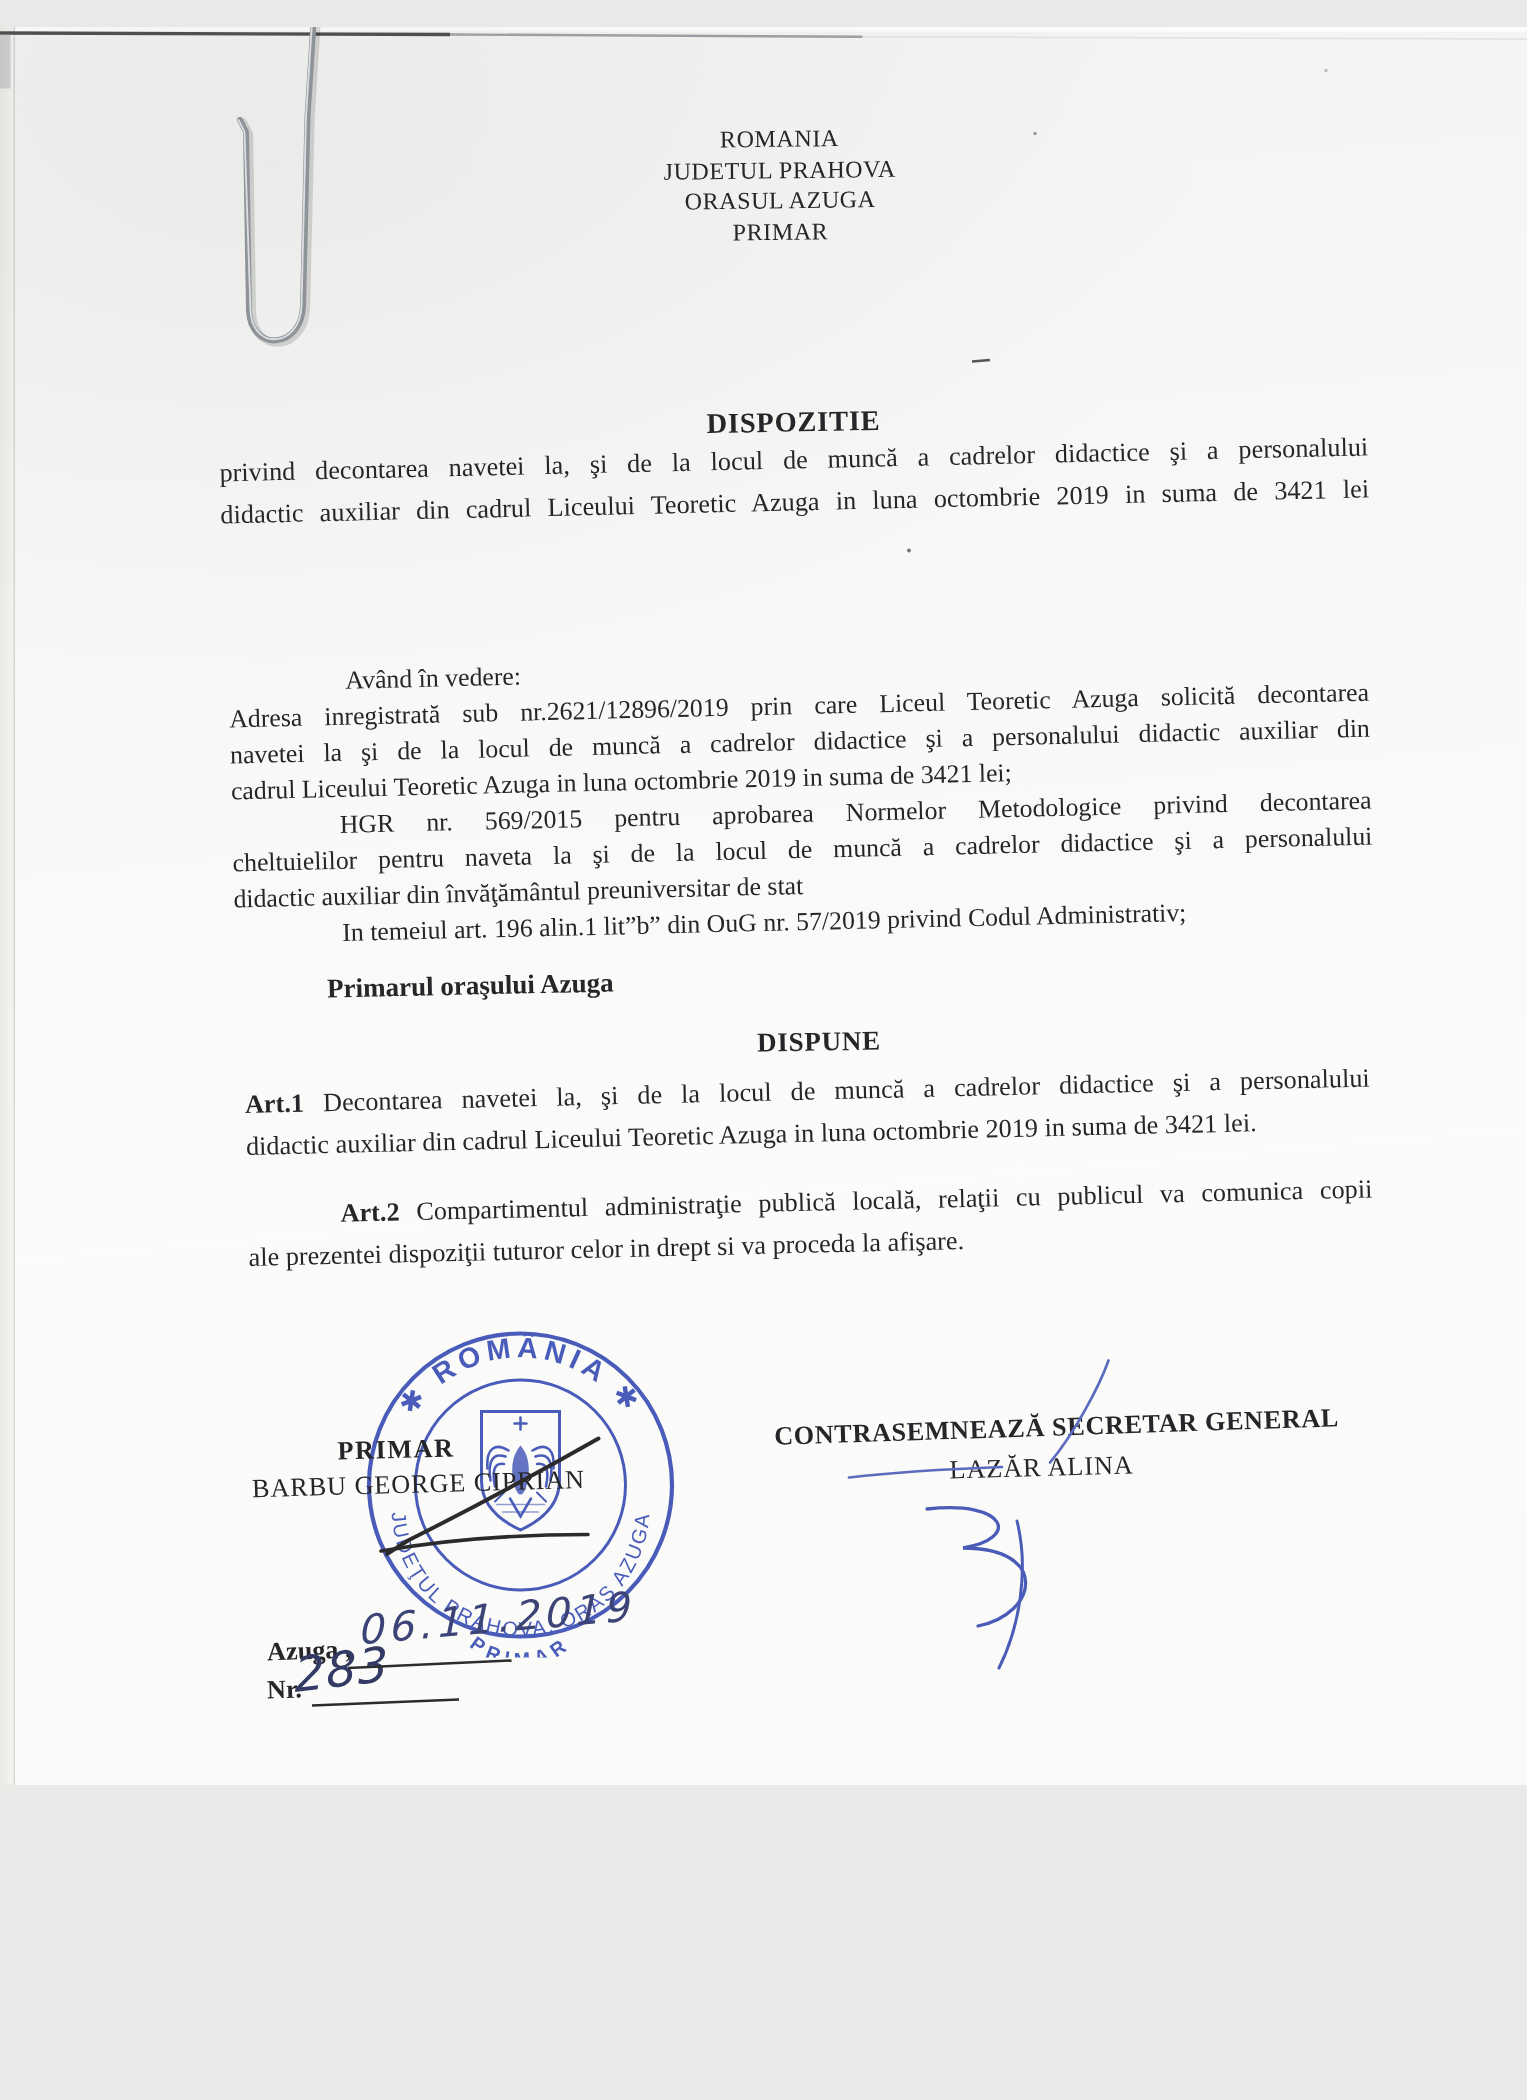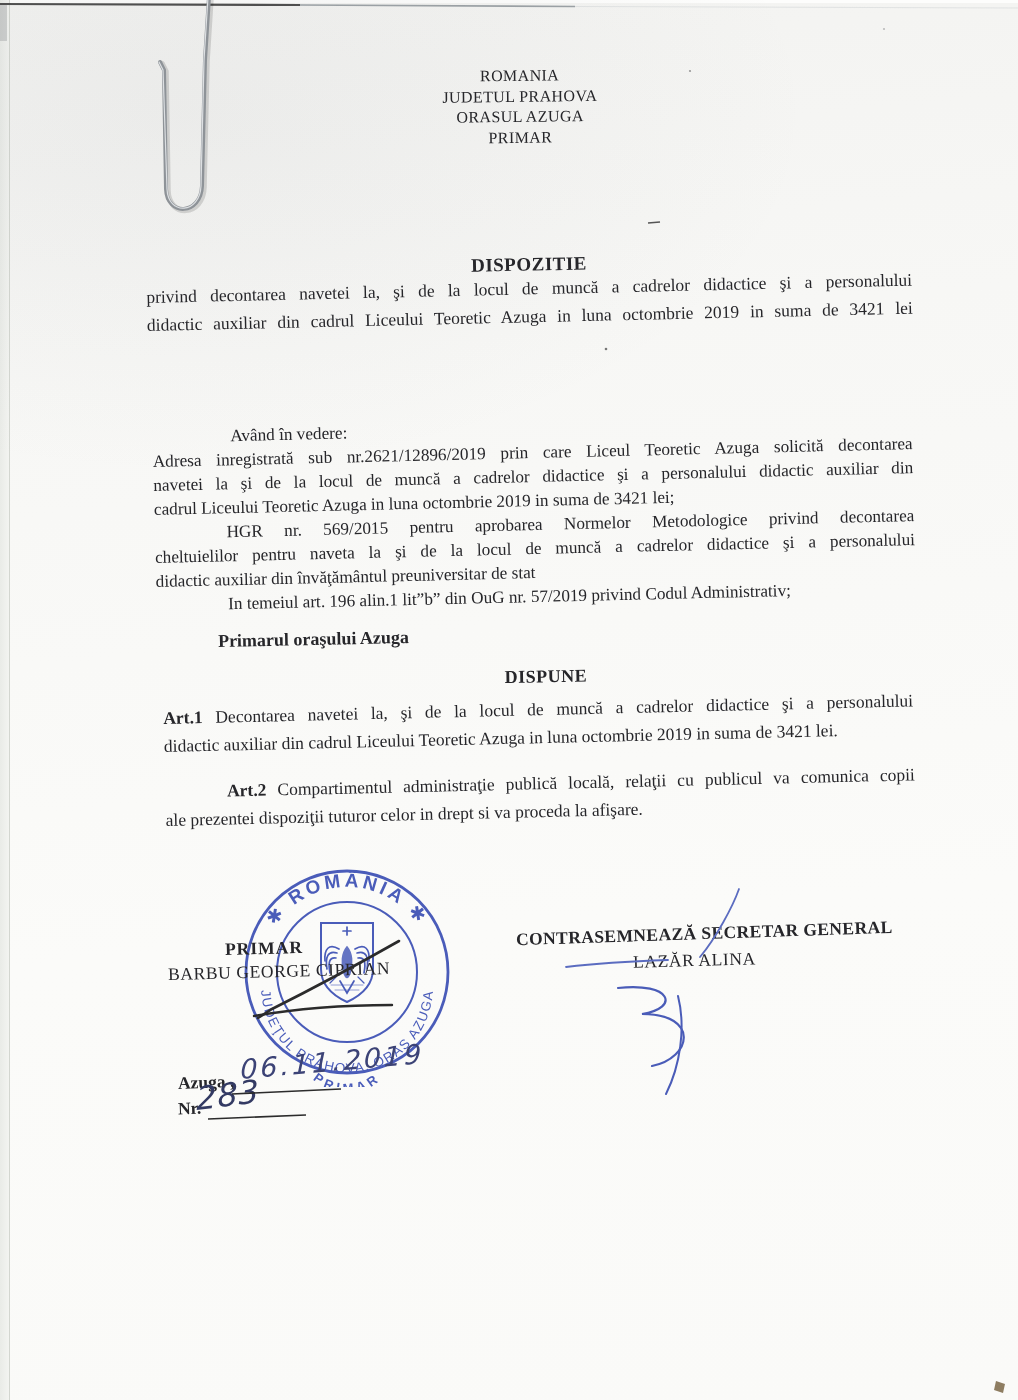--- a/index.html
+++ b/index.html
@@ -1,20 +1,20 @@
 <!DOCTYPE html>
 <html><head>
 <meta charset="utf-8">
 <style>
   html,body{margin:0;padding:0;}
   body{width:1018px;height:1400px;overflow:hidden;background:#e9e9e7;}
   #page{
-    position:relative;width:1018px;height:1400px;overflow:hidden;
+    position:relative;width:1018px;height:1172px;overflow:hidden;
     background:linear-gradient(175deg,#f3f3f1 0%,#f7f7f5 25%,#fbfbf9 65%,#fafaf8 100%);
-    font-family:"Liberation Serif","DejaVu Serif",serif;color:#26262a;
+    font-family:"Liberation Serif","DejaVu Serif",serif;color:#26262a;margin-top:18px;
   }
   #shade{position:absolute;inset:0;pointer-events:none;
     background:radial-gradient(ellipse 900px 520px at 18% 8%, rgba(110,115,122,.07), transparent 70%);}
   .left-edge{position:absolute;left:0;top:0;width:9px;height:100%;
     background:linear-gradient(90deg,#e9ebe7,#f3f4f1);border-right:1.5px solid #d3d6d0;}
   .top-strip{position:absolute;left:0;top:0;width:100%;height:3px;background:#fdfdfc;}
   .block{position:absolute;}
   .doc{font-family:"Liberation Serif","DejaVu Serif",serif;color:#26262a;}
   .jfull{text-align:justify;text-align-last:justify;}
   b,.bold{font-weight:bold;}

